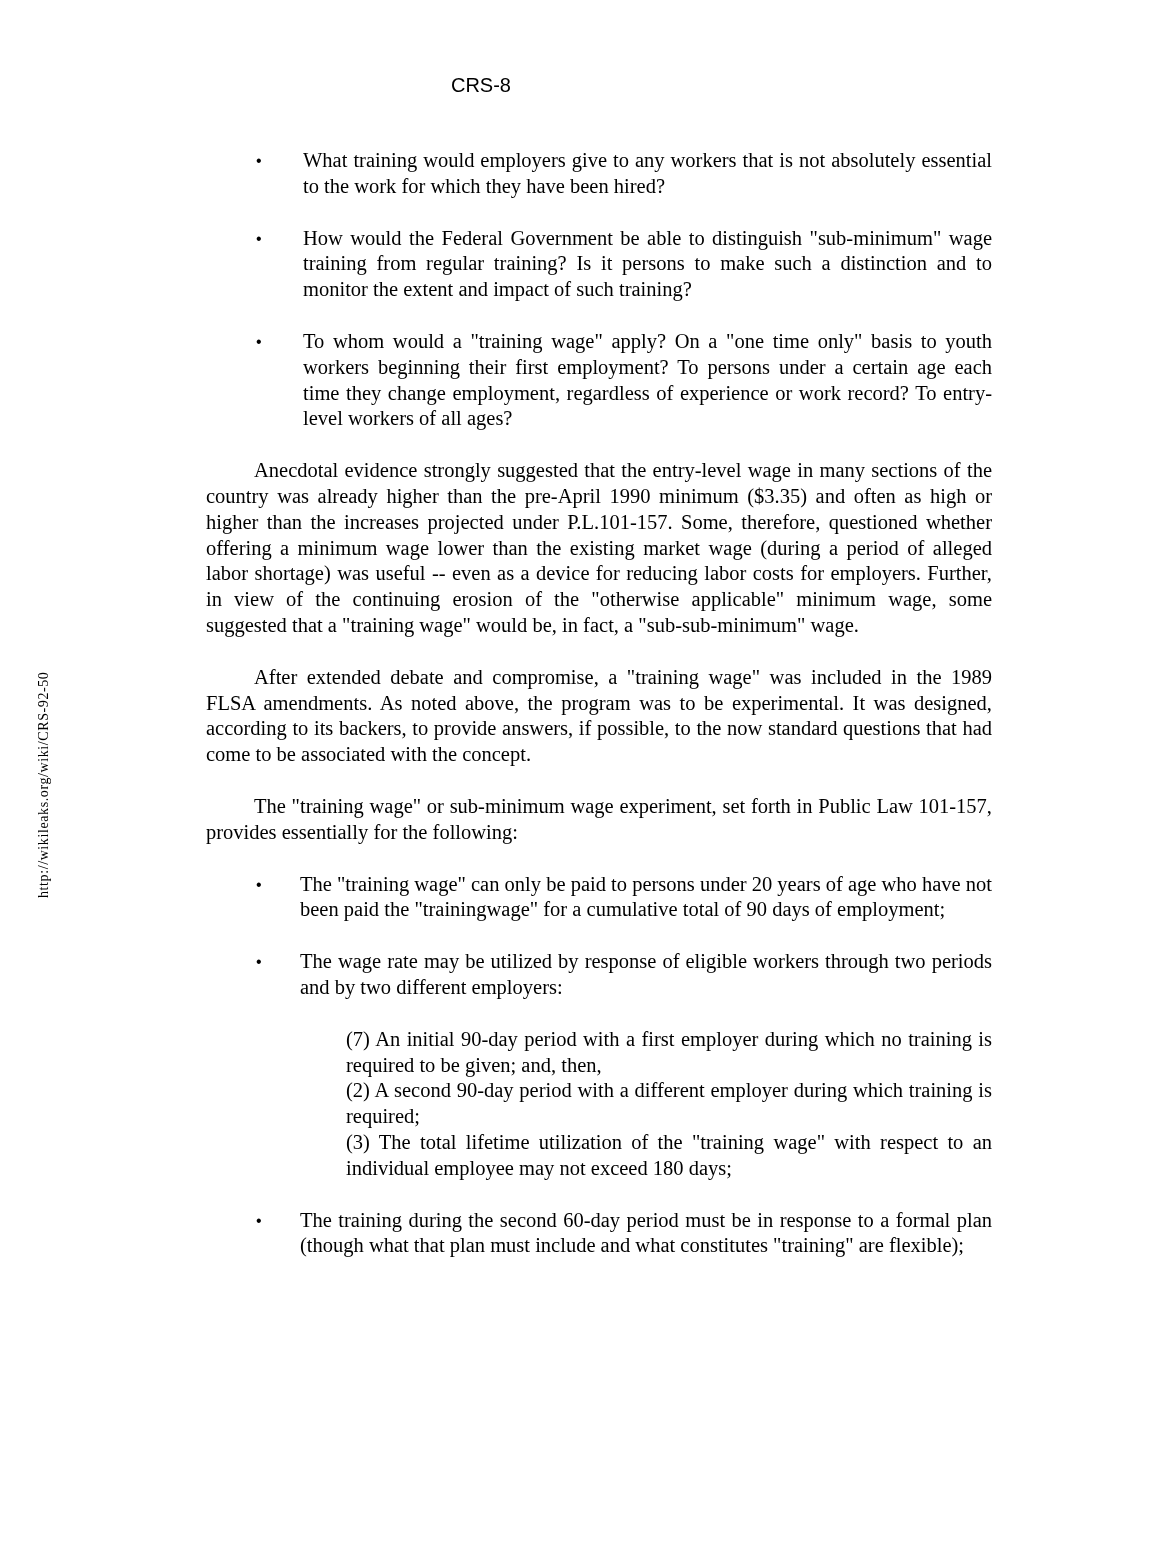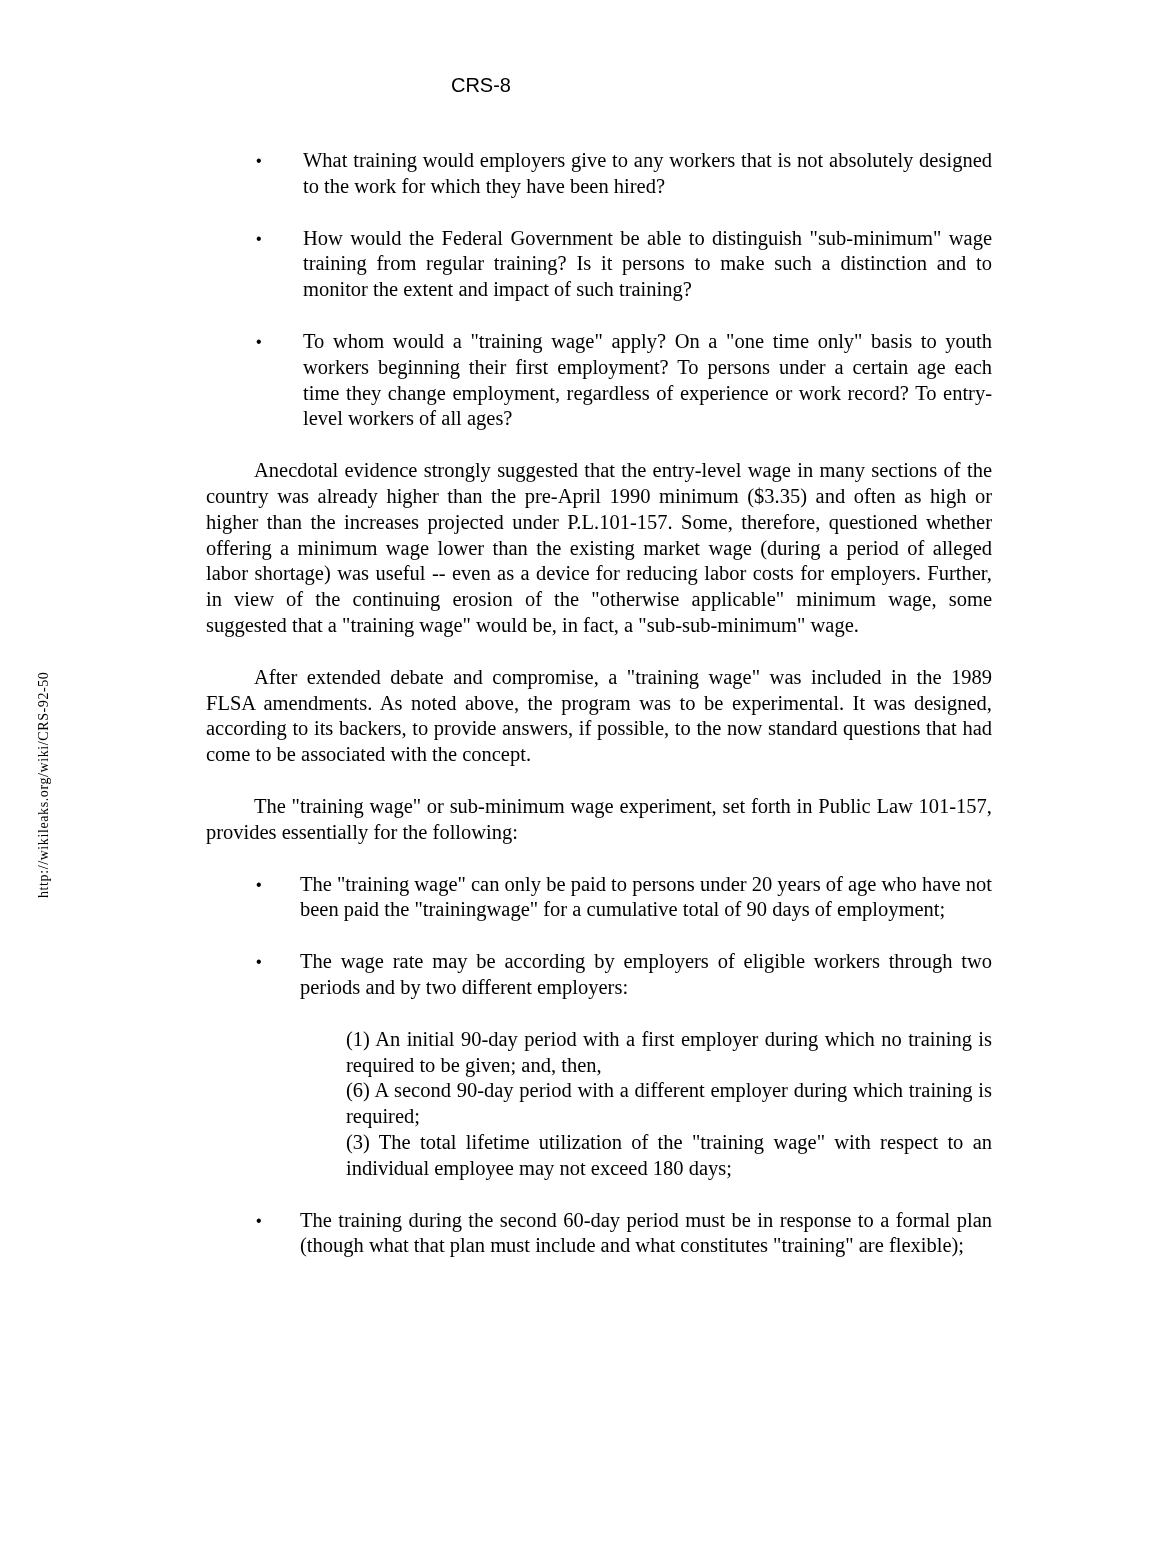--- a/index.html
+++ b/index.html
@@ -41,21 +41,21 @@
 
 <div class="page-header">CRS-8</div>
 
 <div class="side-url">http://wikileaks.org/wiki/CRS-92-50</div>
 
 <div class="content">
 
   <div>
     <div class="bullet">
       <span class="dot">•</span>
-      <span>What training would employers give to any workers that is not absolutely designed to the work for which they have been hired?</span>
+      <span>What training would employers give to any workers that is not absolutely essential to the work for which they have been hired?</span>
     </div>
     <div class="bullet">
       <span class="dot">•</span>
       <span>How would the Federal Government be able to distinguish "sub-minimum" wage training from regular training? Is it persons to make such a distinction and to monitor the extent and impact of such training?</span>
     </div>
     <div class="bullet">
       <span class="dot">•</span>
       <span>To whom would a "training wage" apply? On a "one time only" basis to youth workers beginning their first employment? To persons under a certain age each time they change employment, regardless of experience or work record? To entry-level workers of all ages?</span>
     </div>
   </div>
@@ -67,26 +67,26 @@
 
   <p class="para">The "training wage" or sub-minimum wage experiment, set forth in Public Law 101-157, provides essentially for the following:</p>
 
   <div class="bullets2">
     <div class="bullet">
       <span class="dot">•</span>
       <span>The "training wage" can only be paid to persons under 20 years of age who have not been paid the "trainingwage" for a cumulative total of 90 days of employment;</span>
     </div>
     <div class="bullet">
       <span class="dot">•</span>
-      <span>The wage rate may be according by employers of eligible workers through two periods and by two different employers:</span>
+      <span>The wage rate may be utilized by response of eligible workers through two periods and by two different employers:</span>
     </div>
 
     <div class="sublist">
-      <p class="sub">(1) An initial 90-day period with a first employer during which no training is required to be given; and, then,</p>
-      <p class="sub">(6) A second 90-day period with a different employer during which training is required;</p>
+      <p class="sub">(7) An initial 90-day period with a first employer during which no training is required to be given; and, then,</p>
+      <p class="sub">(2) A second 90-day period with a different employer during which training is required;</p>
       <p class="sub">(3) The total lifetime utilization of the "training wage" with respect to an individual employee may not exceed 180 days;</p>
     </div>
 
     <div class="bullet">
       <span class="dot">•</span>
       <span>The training during the second 60-day period must be in response to a formal plan (though what that plan must include and what constitutes "training" are flexible);</span>
     </div>
   </div>
 
 </div>

